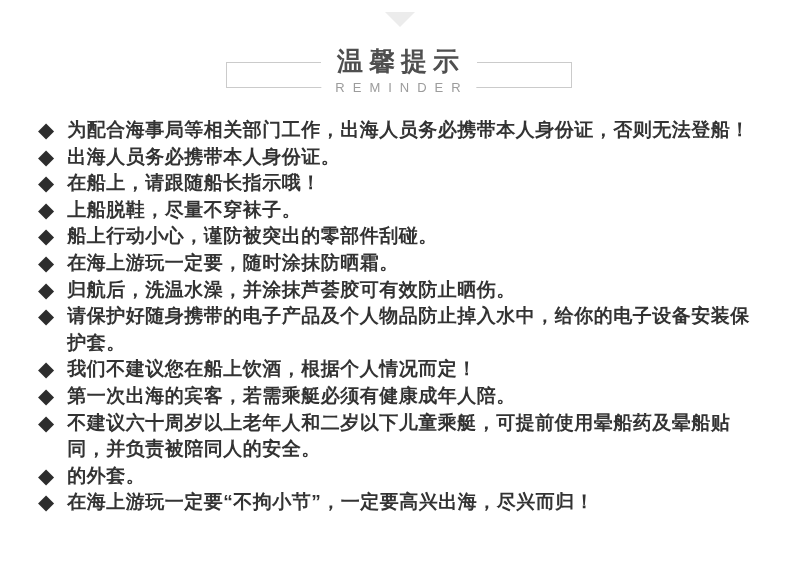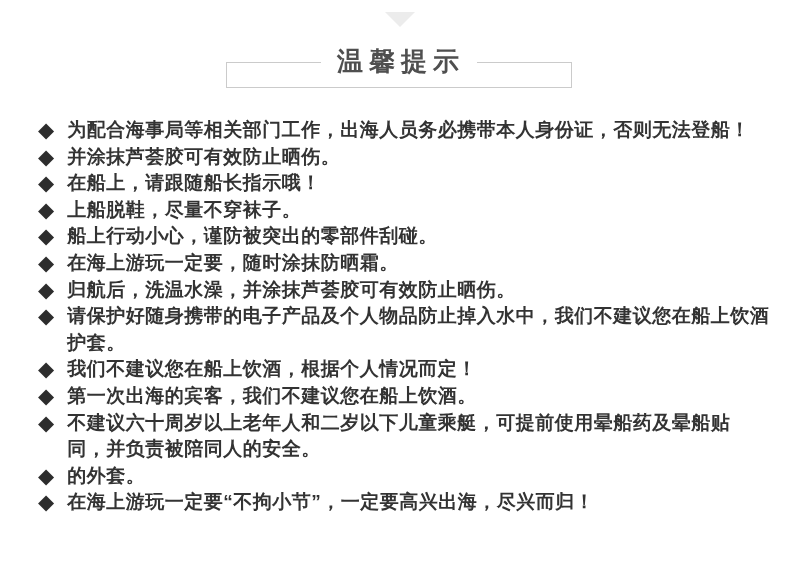--- a/index.html
+++ b/index.html
@@ -92,34 +92,35 @@
 </style>
 </head>
 <body>
 
 <div class="page">
 
   <div class="triangle"></div>
 
   <div class="header-box">
     <span class="title">温馨提示</span>
+    <span class="subtitle">REMINDER</span>
   </div>
 
   <ul class="notice-list">
   <li class="notice-item">
     <span class="bullet">◆</span>
     <div class="item-text">
           <div class="line">为配合海事局等相关部门工作，出海人员务必携带本人身份证，否则无法登船！</div>
         </div>
   </li>
 
   <li class="notice-item">
     <span class="bullet">◆</span>
     <div class="item-text">
-          <div class="line">并涂抹芦荟胶可有效防止晒伤。</div>
+          <div class="line">出海人员务必携带本人身份证。</div>
         </div>
   </li>
 
   <li class="notice-item">
     <span class="bullet">◆</span>
     <div class="item-text">
           <div class="line">在船上，请跟随船长指示哦！</div>
         </div>
   </li>
 
@@ -147,36 +148,36 @@
   <li class="notice-item">
     <span class="bullet">◆</span>
     <div class="item-text">
           <div class="line">归航后，洗温水澡，并涂抹芦荟胶可有效防止晒伤。</div>
         </div>
   </li>
 
   <li class="notice-item">
     <span class="bullet">◆</span>
     <div class="item-text">
-          <div class="line">请保护好随身携带的电子产品及个人物品防止掉入水中，我们不建议您在船上饮酒</div>
+          <div class="line">请保护好随身携带的电子产品及个人物品防止掉入水中，给你的电子设备安装保</div>
           <div class="line">护套。</div>
         </div>
   </li>
 
   <li class="notice-item">
     <span class="bullet">◆</span>
     <div class="item-text">
           <div class="line">我们不建议您在船上饮酒，根据个人情况而定！</div>
         </div>
   </li>
 
   <li class="notice-item">
     <span class="bullet">◆</span>
     <div class="item-text">
-          <div class="line">第一次出海的宾客，我们不建议您在船上饮酒。</div>
+          <div class="line">第一次出海的宾客，若需乘艇必须有健康成年人陪。</div>
         </div>
   </li>
 
   <li class="notice-item">
     <span class="bullet">◆</span>
     <div class="item-text">
           <div class="line">不建议六十周岁以上老年人和二岁以下儿童乘艇，可提前使用晕船药及晕船贴</div>
           <div class="line">同，并负责被陪同人的安全。</div>
         </div>
   </li>

